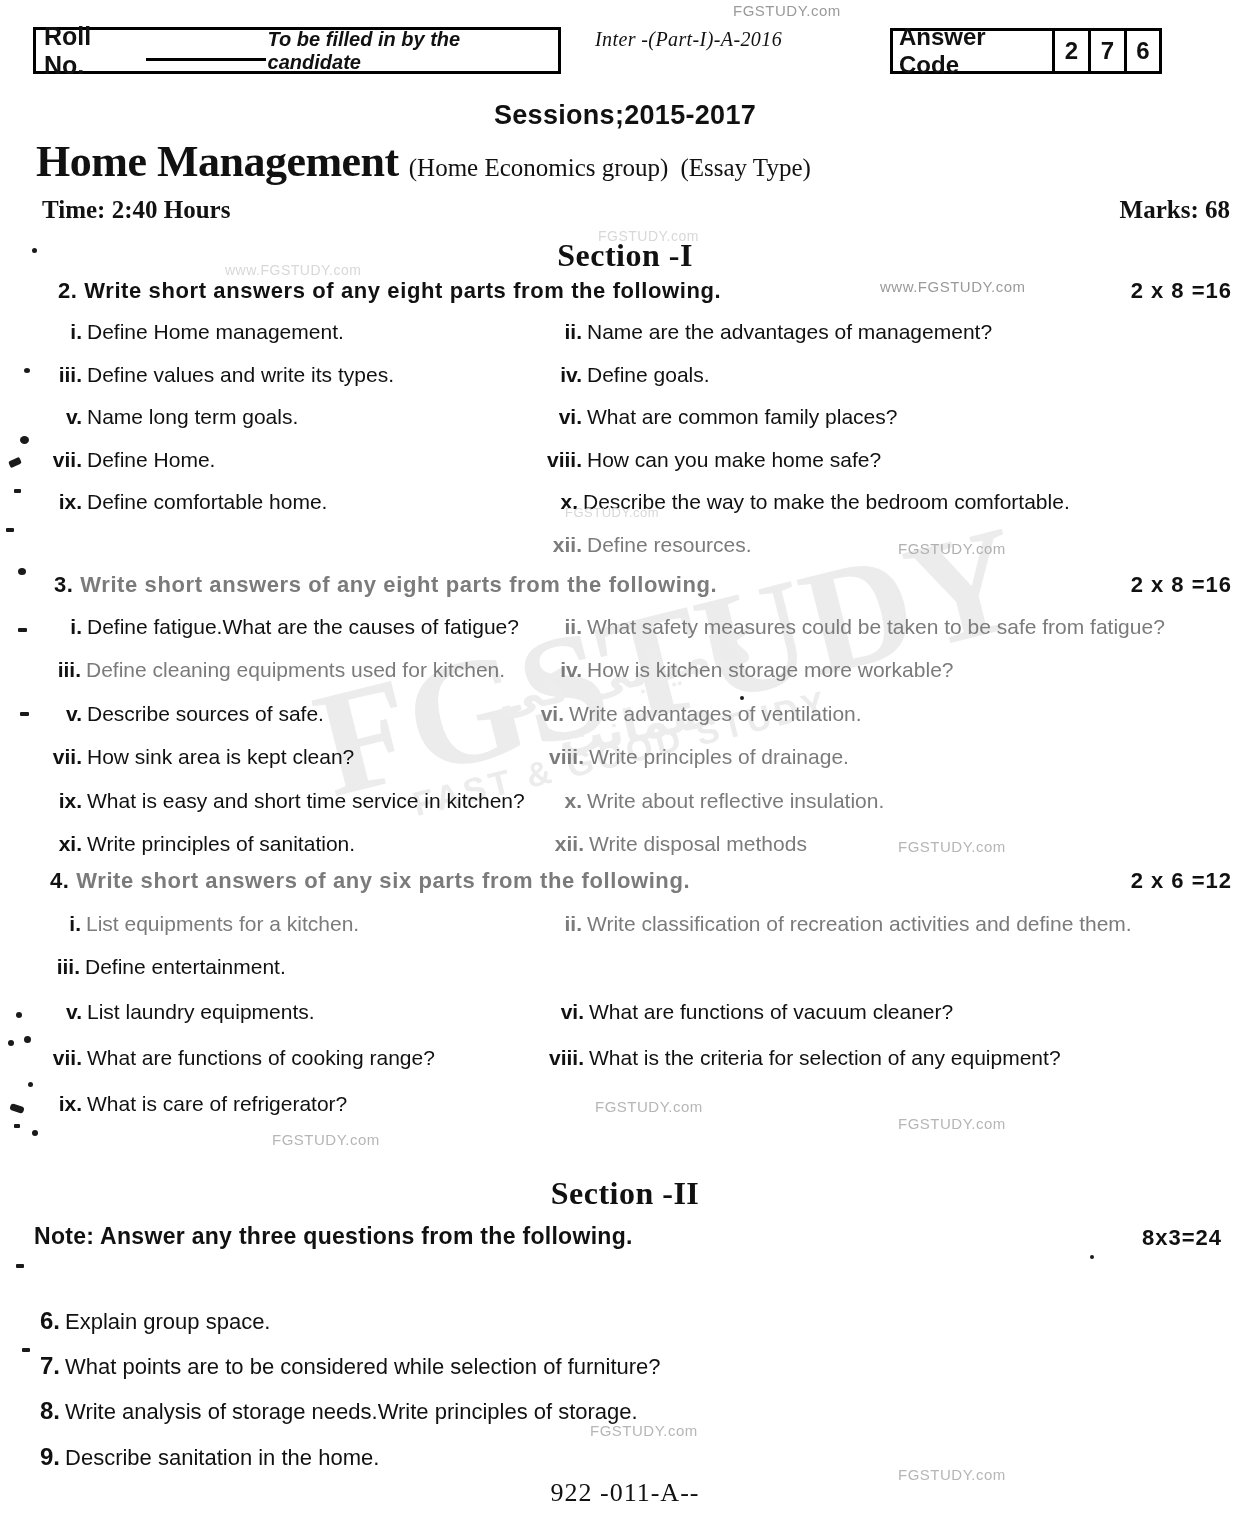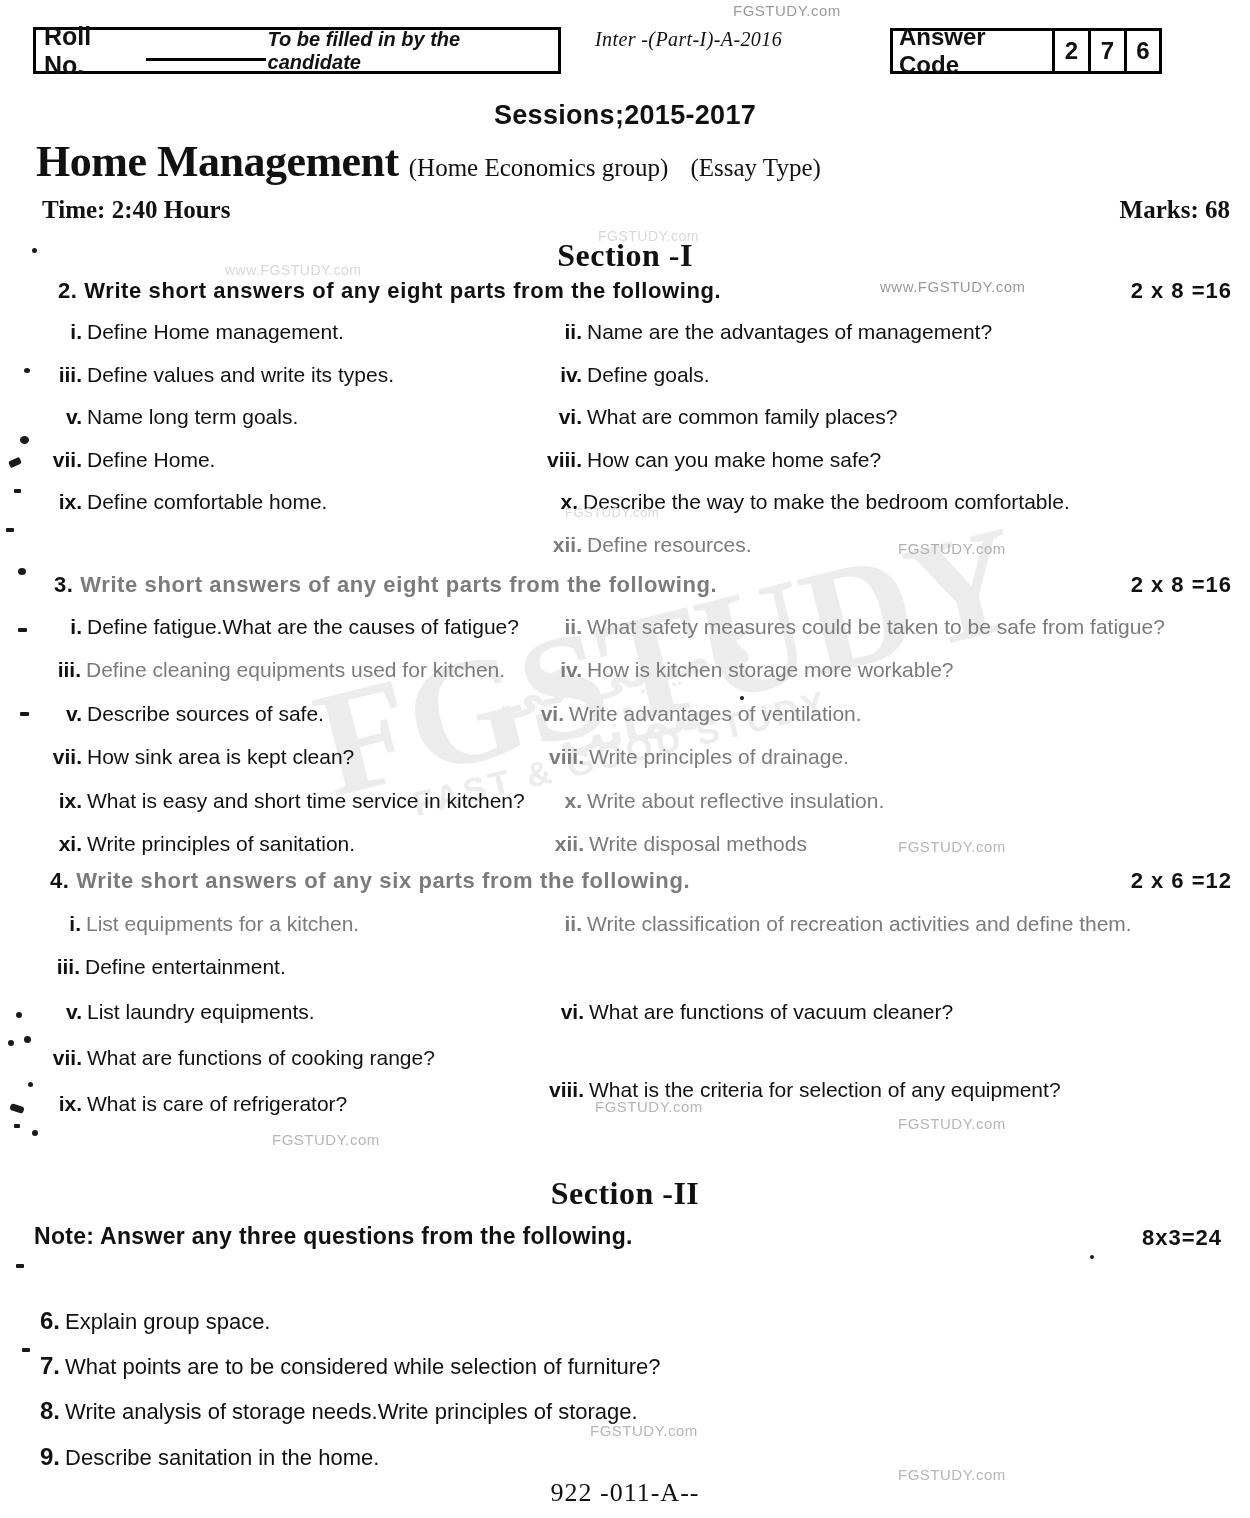--- a/index.html
+++ b/index.html
@@ -160,21 +160,21 @@
     letter-spacing: -.5px;
   }
   .titlerow .sub {
     font-family: "Liberation Serif", serif;
     font-size: 25px;
     margin-left: 10px;
   }
   .titlerow .type {
     font-family: "Liberation Serif", serif;
     font-size: 25px;
-    margin-left: 22px;
+    margin-left: 12px;
   }
   .timerow {
     position: absolute;
     left: 42px;
     top: 196px;
     font-family: "Liberation Serif", serif;
     font-weight: bold;
     font-size: 25px;
   }
   .marksrow {
@@ -369,21 +369,21 @@
 
   <div class="part" style="left:55px; top:912px;"><span class="rn" style="width:26px;">i.</span><span class="faded">List equipments for a kitchen.</span></div>
   <div class="part faded" style="left:552px; top:912px;"><span class="rn" style="width:30px;">ii.</span><span>Write classification of recreation activities and define them.</span></div>
 
   <div class="part" style="left:42px; top:955px;"><span class="rn" style="width:38px;">iii.</span><span>Define entertainment.</span></div>
 
   <div class="part" style="left:52px; top:1000px;"><span class="rn" style="width:30px;">v.</span><span>List laundry equipments.</span></div>
   <div class="part" style="left:552px; top:1000px;"><span class="rn" style="width:32px;">vi.</span><span>What are functions of vacuum cleaner?</span></div>
 
   <div class="part" style="left:40px; top:1046px;"><span class="rn" style="width:42px;">vii.</span><span>What are functions of cooking range?</span></div>
-  <div class="part" style="left:548px; top:1046px;margin-top:32px;"><span class="rn" style="width:36px;">viii.</span><span>What is the criteria for selection of any equipment?</span></div>
+  <div class="part" style="left:548px; top:1046px;"><span class="rn" style="width:36px;">viii.</span><span>What is the criteria for selection of any equipment?</span></div>
 
   <div class="part" style="left:44px; top:1092px;"><span class="rn" style="width:38px;">ix.</span><span>What is care of refrigerator?</span></div>
 
   <div class="wm wm-small" style="left:595px; top:1098px; color:#b6b6b6;">FGSTUDY.com</div>
   <div class="wm wm-small" style="left:272px; top:1131px; color:#b6b6b6;">FGSTUDY.com</div>
   <div class="wm wm-small" style="left:898px; top:1115px; color:#b6b6b6;">FGSTUDY.com</div>
 
   <div class="section-head" style="top:1175px;">Section  -II</div>
 
   <div class="note-line" style="top:1223px;">Note:  Answer any three questions from the following.</div>

